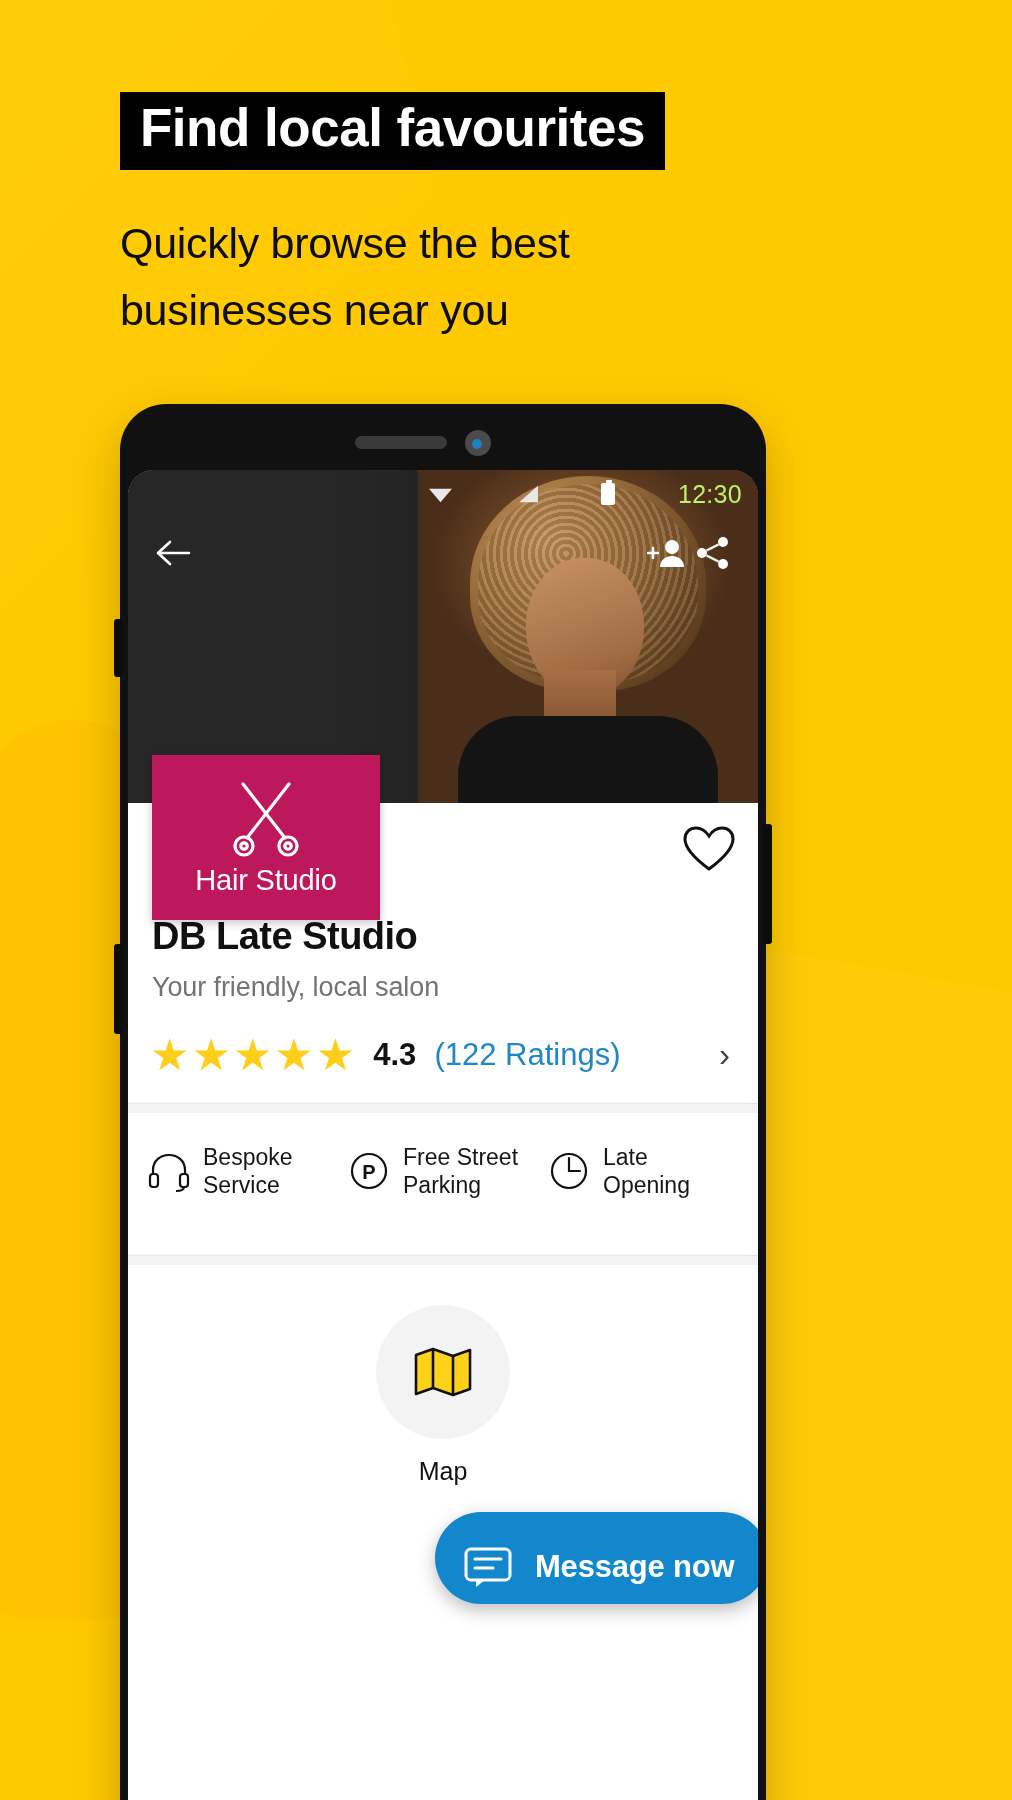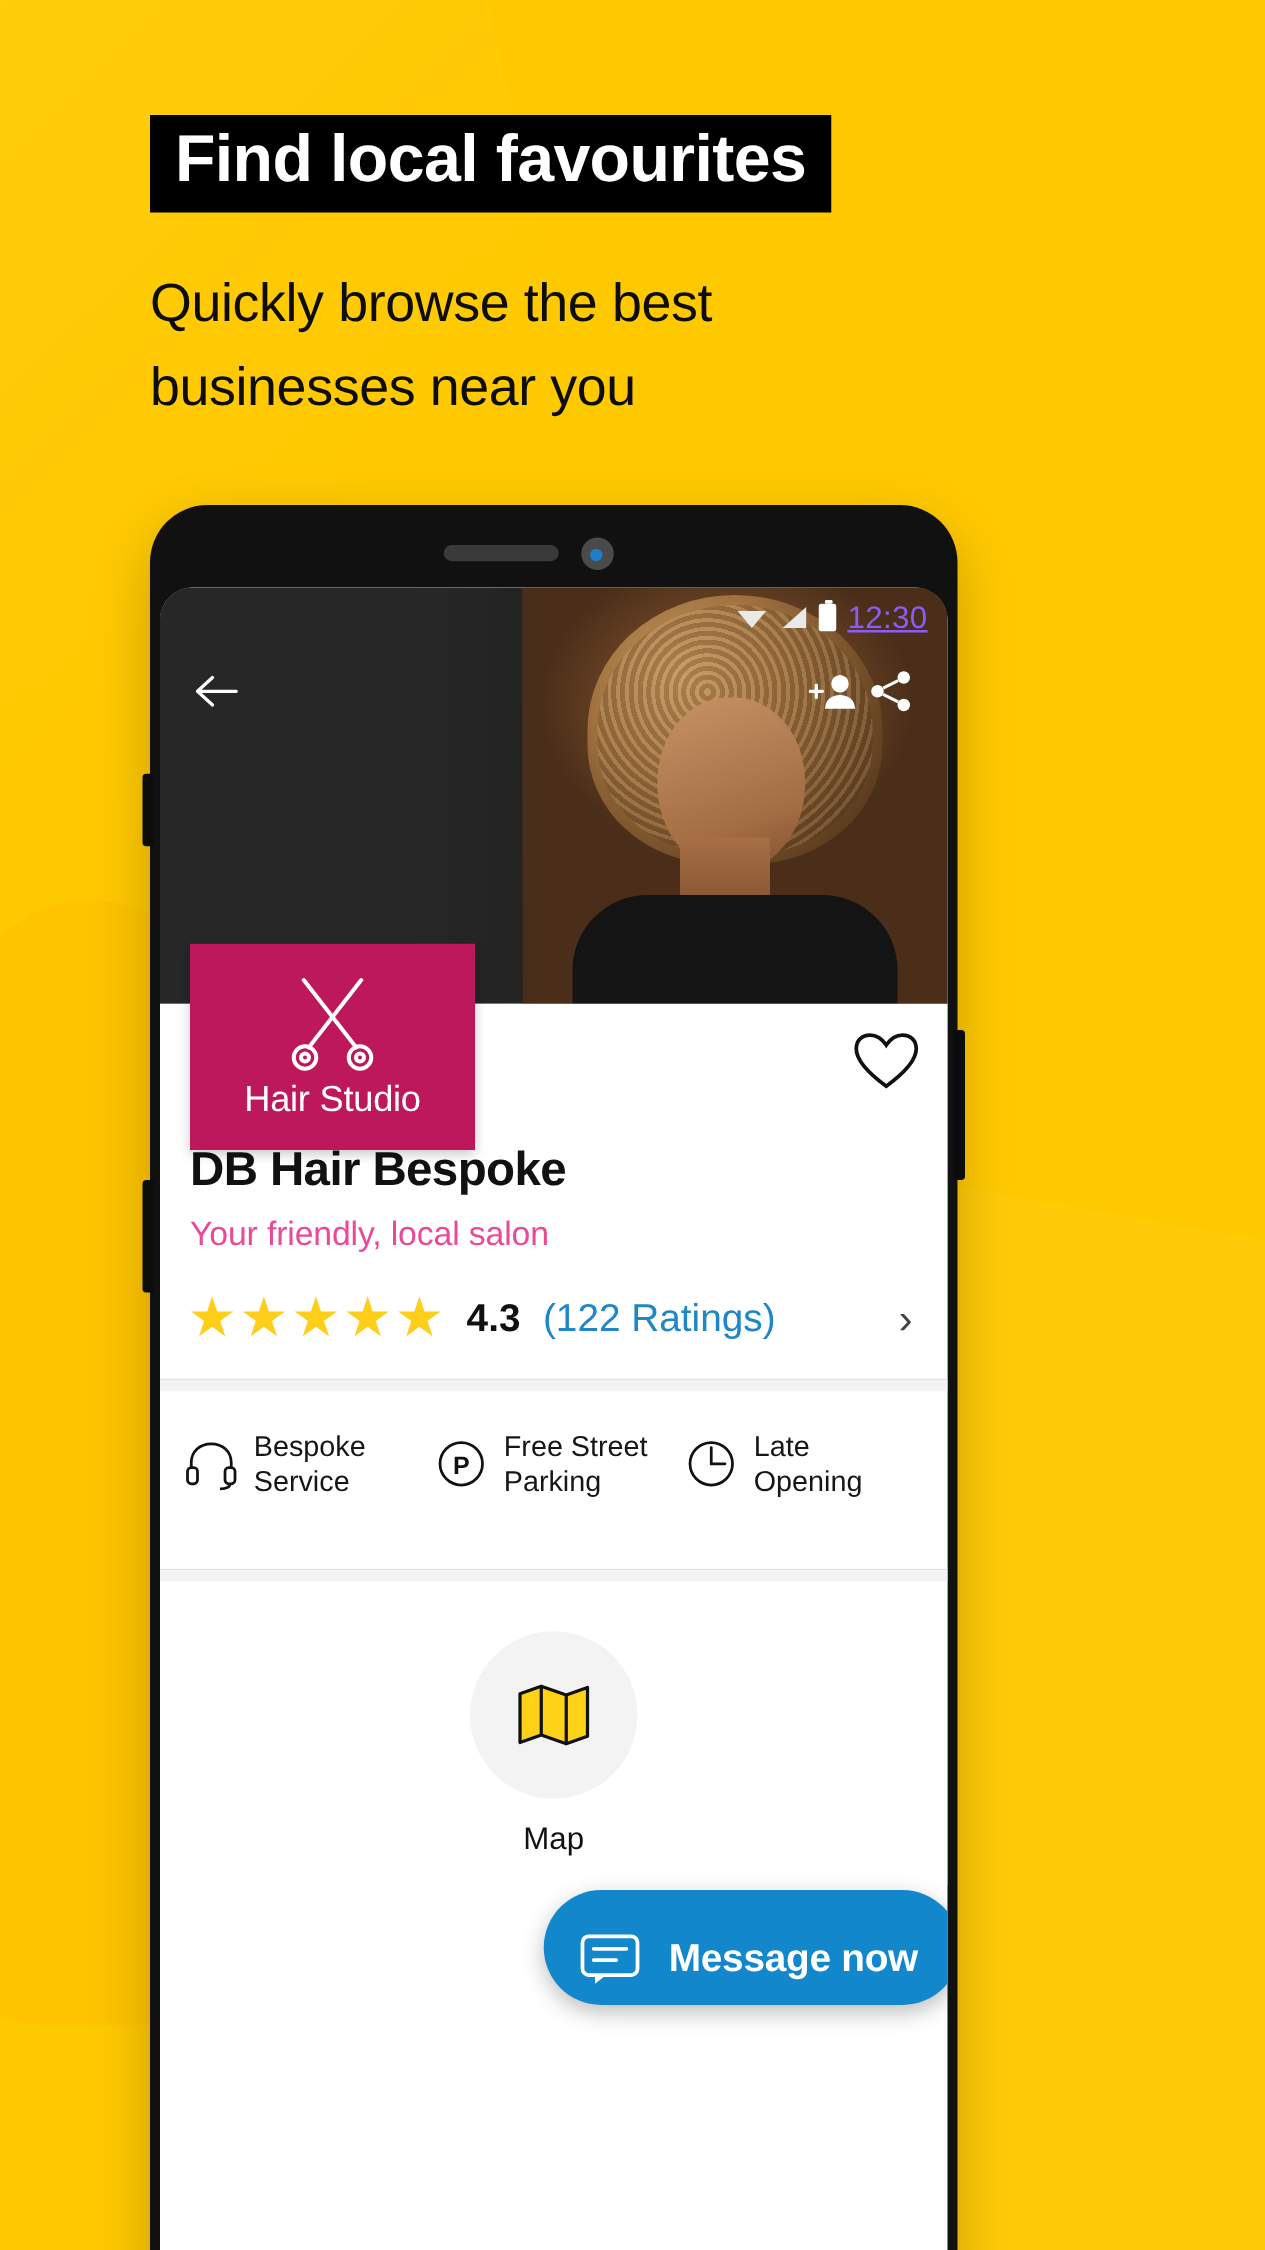--- a/index.html
+++ b/index.html
@@ -102,22 +102,22 @@
     background:#141414;
   }
   .hero-dark{
     position:absolute;left:0;top:0;width:300px;height:333px;
     background:linear-gradient(90deg,#272727 0%,#272727 68%,rgba(39,39,39,0) 100%);
   }
 
   
   .statusbar{
     position:absolute;right:0;top:0;height:48px;width:330px;
-    display:flex;align-items:center;justify-content:flex-end;gap:9px;
-    padding-right:16px;color:#8b5cf6;text-decoration:underline;
+    display:flex;align-items:center;justify-content:space-between;gap:9px;
+    padding-right:16px;color:#bef264;
   }
   .sb-time{font-size:25px;font-weight:400;letter-spacing:.3px;}
   .ic-wifi{width:25px;height:20px;}
   .ic-sig{width:23px;height:20px;}
   .ic-bat{width:14px;height:22px;border:2px solid #fff;border-radius:2px;background:#fff;position:relative;}
   .ic-bat:before{content:"";position:absolute;left:3px;top:-5px;width:6px;height:3px;background:#fff;border-radius:1px;}
 
   
   .navrow{
     position:absolute;left:0;top:52px;width:100%;height:62px;
@@ -140,21 +140,21 @@
     position:absolute;left:0;top:333px;width:100%;background:#fff;
     padding:0 0 22px 0;
   }
   .heart-row{height:86px;position:relative;}
   .heart{position:absolute;right:22px;top:22px;cursor:pointer;}
 
   .biz-name{
     margin:26px 0 0 24px;font-size:38px;font-weight:700;color:#111;letter-spacing:-.5px;
   }
   .biz-tag{
-    margin:14px 0 0 24px;font-size:27px;font-weight:400;color:#ec4899;letter-spacing:-.1px;
+    margin:14px 0 0 24px;font-size:27px;font-weight:400;color:#737373;letter-spacing:-.1px;
   }
 
   .ratings{
     display:flex;align-items:center;margin:30px 0 0 22px;gap:0;
   }
   .stars{display:flex;gap:2px;}
   .star{color:#FFCE1B;font-size:44px;line-height:1;}
   .rate-num{margin-left:18px;font-size:31px;font-weight:700;color:#111;}
   .rate-cnt{margin-left:18px;font-size:31px;font-weight:400;color:#1f86c8;}
   .rate-chev{position:absolute;right:28px;color:#444;font-size:33px;}
@@ -266,21 +266,21 @@
 
     <div class="infocard">
       <div class="heart-row">
         <div class="heart">
           <svg width="54" height="48" viewBox="0 0 54 48">
             <path d="M27 44 C8 30 3 21 3 14 C3 7 8 3 14 3 C19.5 3 24 6.5 27 11 C30 6.5 34.5 3 40 3 C46 3 51 7 51 14 C51 21 46 30 27 44 Z" fill="none" stroke="#111" stroke-width="3"></path>
           </svg>
         </div>
       </div>
 
-      <div class="biz-name">DB Hair Bespoke</div>
+      <div class="biz-name">DB Late Studio</div>
       <div class="biz-tag">Your friendly, local salon</div>
 
       <div class="ratings" style="position:relative;">
         <span class="stars">
           <span class="star">★</span>
           <span class="star">★</span>
           <span class="star">★</span>
           <span class="star">★</span>
           <span class="star">★</span>
         </span>

